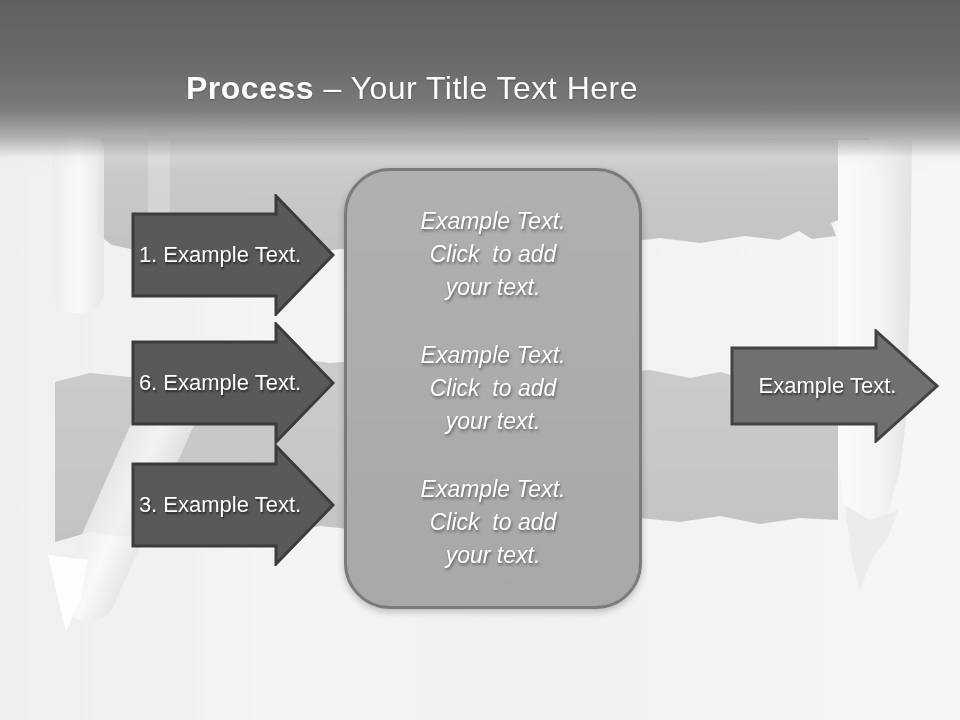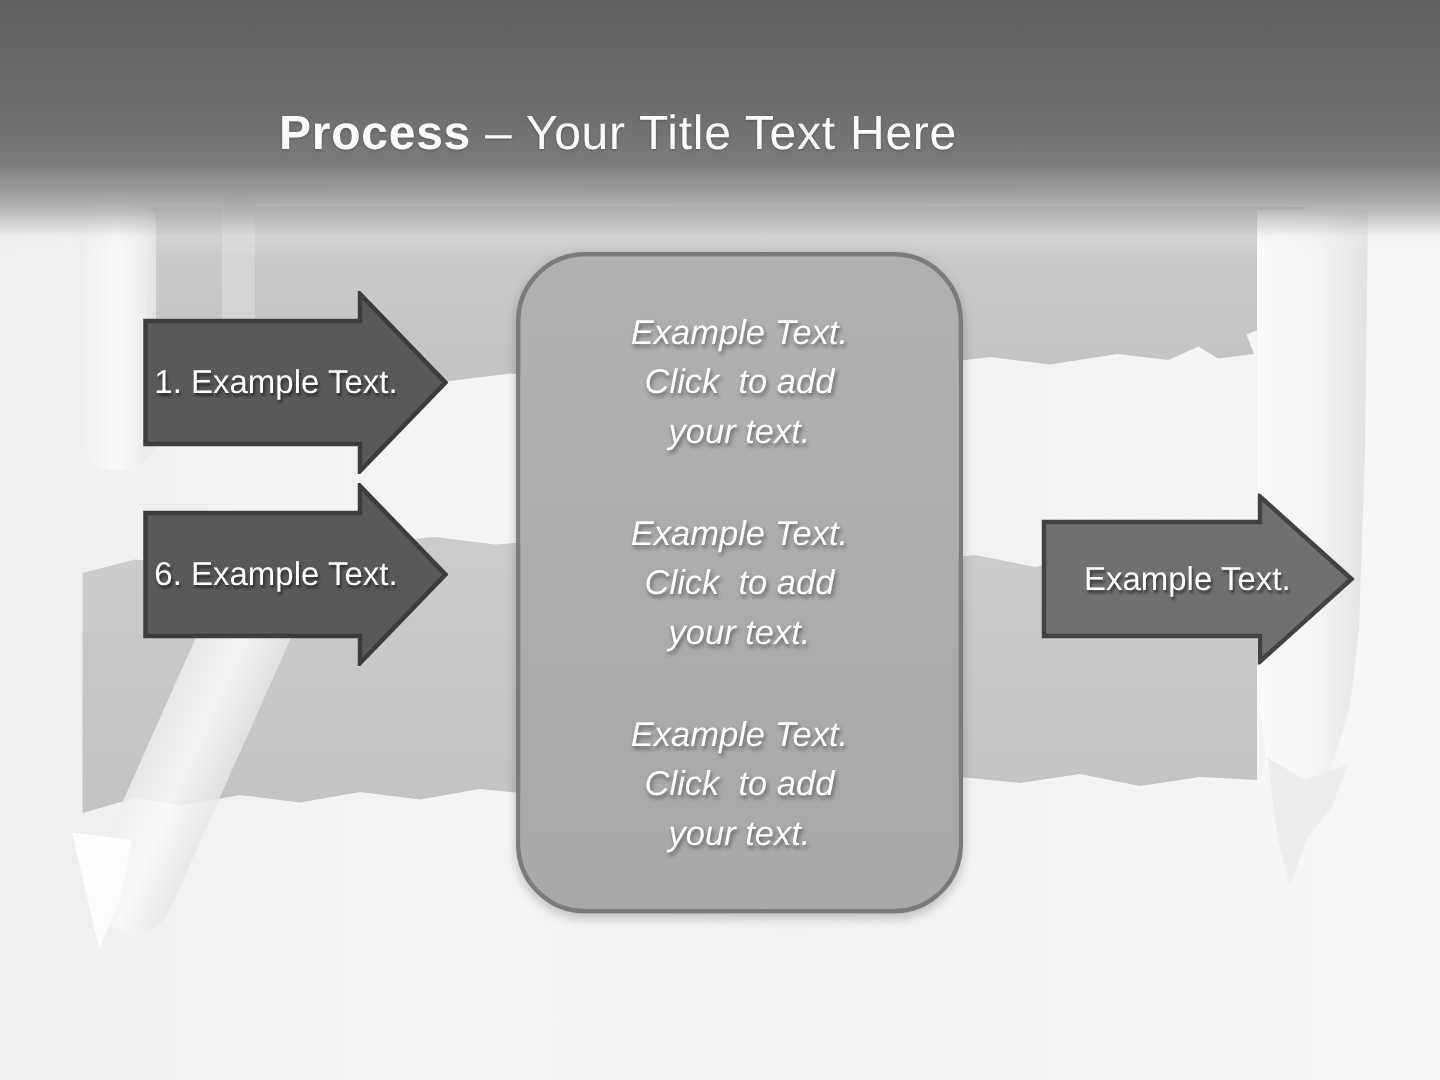--- a/index.html
+++ b/index.html
@@ -20,21 +20,21 @@
   }
   .title{
     position:absolute;left:0;top:52px;width:824px;text-align:center;
     font-size:32px;line-height:40px;color:#fbfbfb;letter-spacing:0.5px;
     text-shadow:0 1px 2px rgba(0,0,0,0.25);
     z-index:3;
     margin-top:16px;
   }
   .title .bold{font-weight:700;}
   
-  .arrow{position:absolute;width:204px;height:122px;z-index:4;cursor:default;}
+  .arrow{position:absolute;width:204px;height:122px;z-index:4;cursor:default;margin-left:36px;}
   .arrow svg{position:absolute;left:0;top:0;display:block;}
   .arrow .poly{fill:#595959;stroke:#3c3c3c;stroke-width:3;stroke-linejoin:miter;}
   .arrow.result{width:209px;height:114px;}
   .arrow.result .poly{fill:#707070;stroke:#424242;}
   .arrow .lbl{
     position:absolute;inset:0;display:flex;align-items:center;justify-content:center;
     padding-right:26px;color:#ffffff;font-size:22px;
     text-shadow:1px 2px 2px rgba(0,0,0,0.55);
   }
   .arrow.result .lbl{padding-right:14px;}
@@ -120,20 +120,26 @@
     <div class="lbl">1. Example Text.</div>
   </div>
 
   <div class="arrow" id="arrow-2">
     <svg width="204" height="122" viewBox="0 0 204 122">
       <polygon class="poly" points="2,20 145,20 145,2 202,61 145,120 145,102 2,102"></polygon>
     </svg>
     <div class="lbl">6. Example Text.</div>
   </div>
 
+  <div class="arrow" id="arrow-3">
+    <svg width="204" height="122" viewBox="0 0 204 122">
+      <polygon class="poly" points="2,20 145,20 145,2 202,61 145,120 145,102 2,102"></polygon>
+    </svg>
+    <div class="lbl">3. Example Text.</div>
+  </div>
 
   <div class="center-box">
     <p>Example Text.
 Click  to add
 your text.</p>
     <p>Example Text.
 Click  to add
 your text.</p>
     <p>Example Text.
 Click  to add

